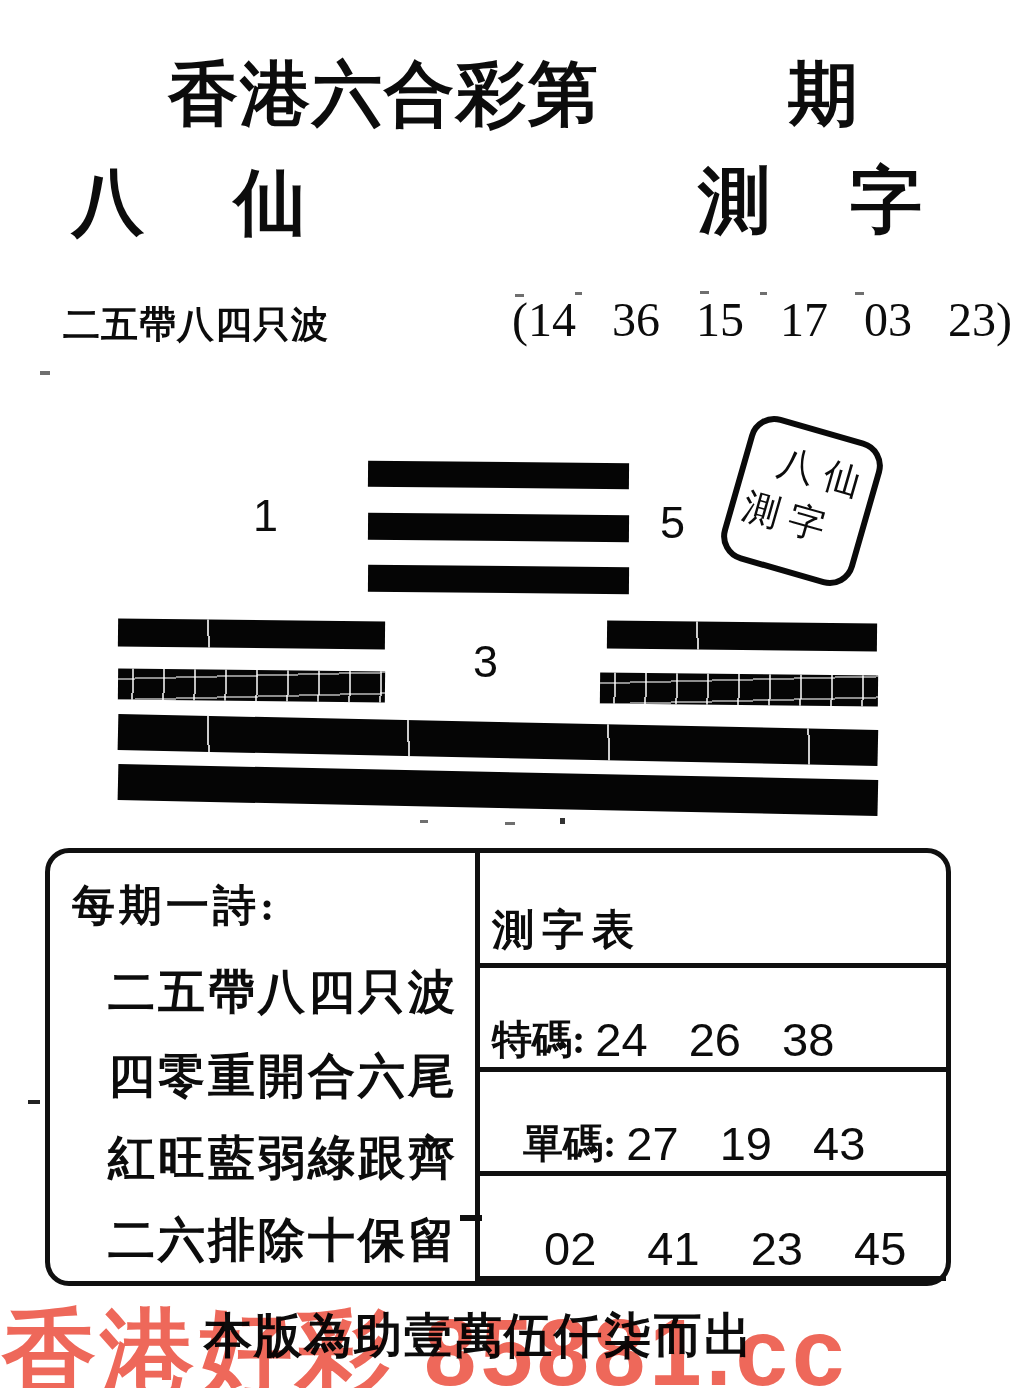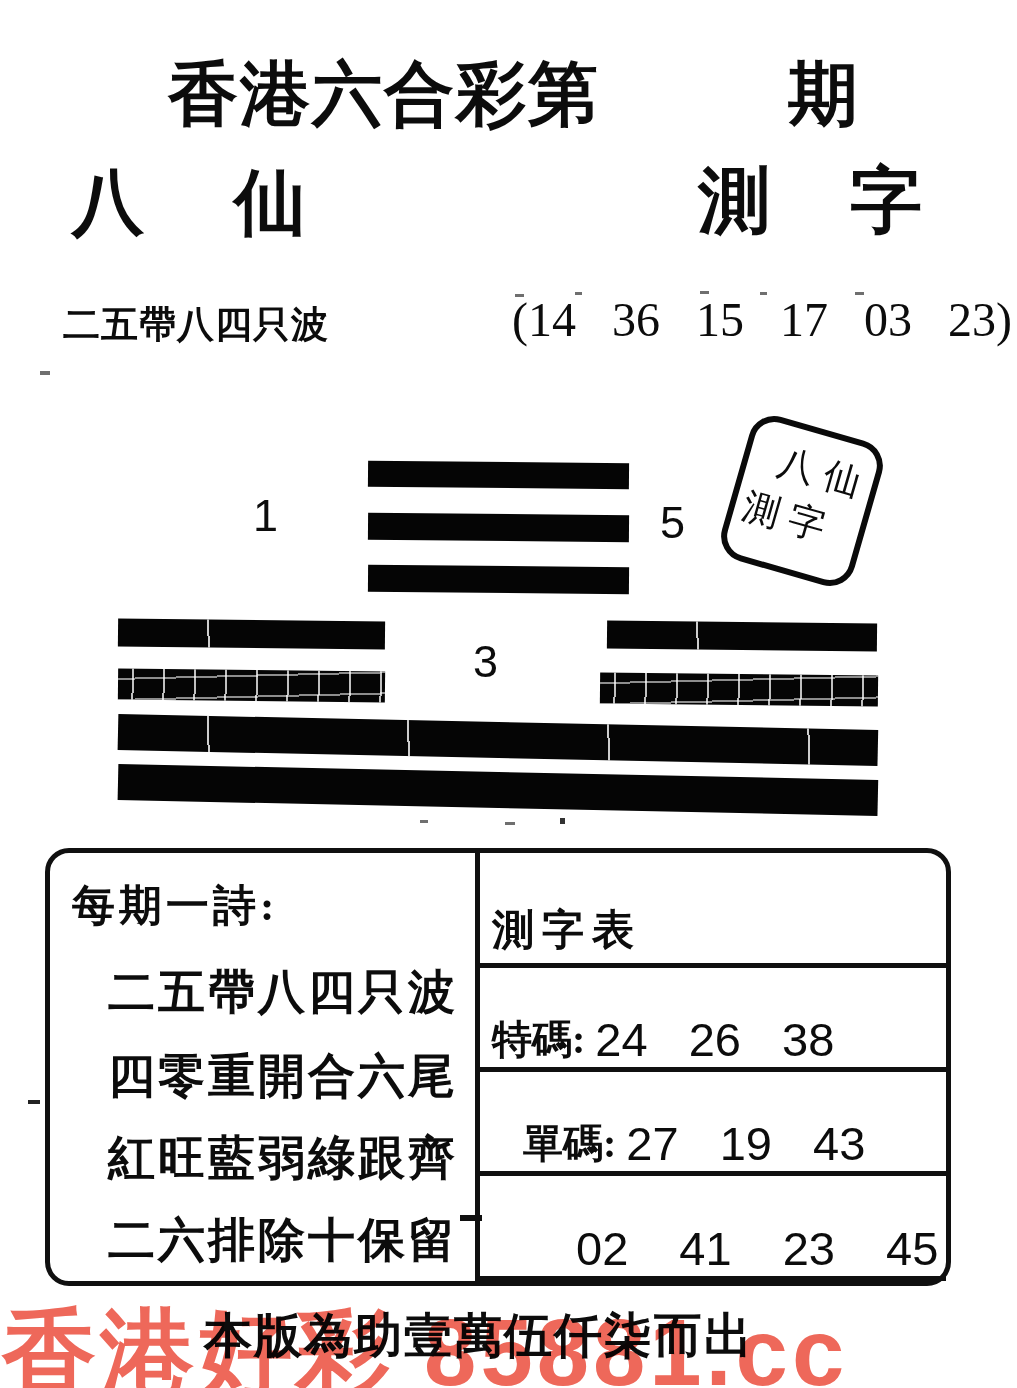--- a/index.html
+++ b/index.html
@@ -44,21 +44,21 @@
   .cell-left{width:430px;border-right:5px solid #101010;position:relative;box-sizing:border-box;}
   .cell-right{flex:1;display:flex;flex-direction:column;}
   .poem-title{position:absolute;left:22px;top:24px;font-size:43px;font-weight:700;letter-spacing:4px;white-space:nowrap;}
   .poem-line{position:absolute;left:58px;font-size:47px;font-weight:700;letter-spacing:3px;white-space:nowrap;}
   .rrow{position:relative;box-sizing:border-box;display:flex;align-items:center;padding-left:12px;}
   .rrow.bb{border-bottom:5px solid #101010;margin-top:44px;}
   .rrow .label{font-size:40px;font-weight:700;white-space:nowrap;}
   .rrow .nums{font-family:"Liberation Sans","DejaVu Sans",sans-serif;font-size:47px;
     margin-left:10px;word-spacing:28px;white-space:nowrap;}
   .rrow.header .label{font-size:42px;letter-spacing:8px;}
-  .rrow.indent{padding-left:96px;}
+  .rrow.indent{padding-left:64px;}
   .rrow.indent .nums{word-spacing:38px;margin-left:0;}
   .rrow.zodiac .nums2{font-size:44px;font-weight:700;letter-spacing:1px;white-space:nowrap;
     font-family:"Liberation Serif","DejaVu Serif",serif;}
   .tick{position:absolute;left:-20px;top:-5px;width:22px;height:6px;background:#101010;}
   
   .foot-note{font-size:48px;font-weight:600;letter-spacing:2px;white-space:nowrap;}
   .watermark{
     font-family:"Liberation Sans","DejaVu Sans",sans-serif;
     font-size:94px;font-weight:800;letter-spacing:4px;white-space:nowrap;
     mix-blend-mode:multiply;

